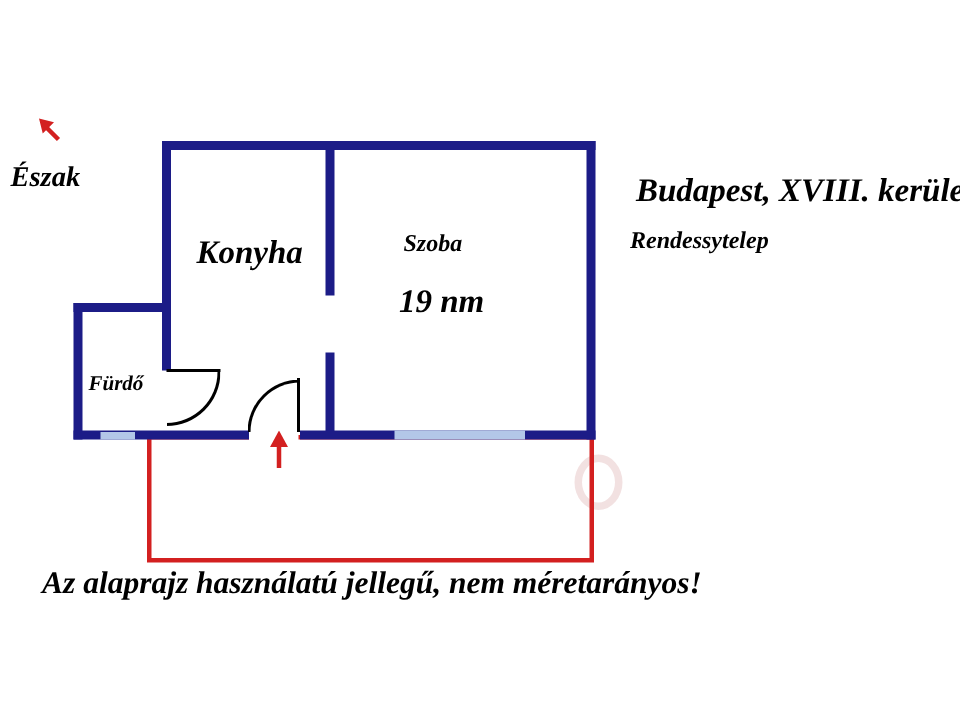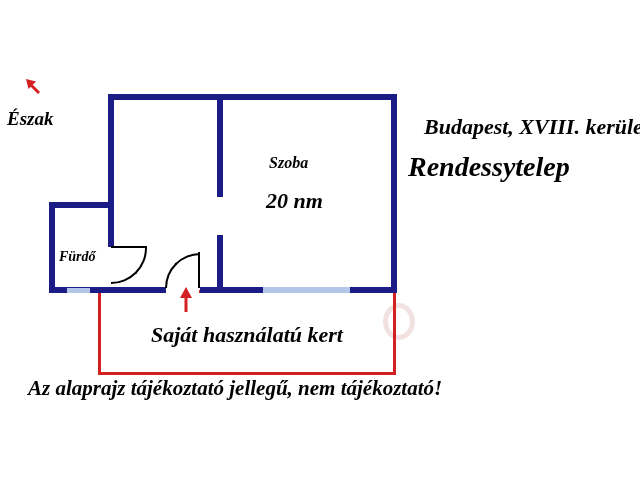--- a/index.html
+++ b/index.html
@@ -89,25 +89,25 @@
   </svg>
 
   <svg class="icon" style="left:23px;top:76px;" width="20" height="20" viewBox="0 0 20 20">
     <path d="M16 17 L8 9" stroke="#d32020" stroke-width="3" fill="none"></path>
     <polygon points="3,3 13,5.5 5.5,13" fill="#d32020"></polygon>
   </svg>
 
   <div class="label" style="left:7px;top:97px;font-size:19px;margin-top:12px;">Észak</div>
 
   <div class="label" style="left:424px;top:116px;font-size:22px;">Budapest, XVIII. kerület</div>
-  <div class="label" style="left:408px;top:153px;font-size:28px;font-family:Liberation Serif, serif;">Rendessytelep</div>
+  <div class="label" style="left:420px;top:153px;font-size:16px;font-family:Liberation Serif, serif;">Rendessytelep</div>
 
+  <div class="label" style="left:131px;top:157px;font-size:22px;">Konyha</div>
 
   <div class="label" style="left:269px;top:155px;font-size:16px;">Szoba</div>
-  <div class="label" style="left:266px;top:190px;font-size:22px;">20 nm</div>
+  <div class="label" style="left:266px;top:190px;font-size:22px;">19 nm</div>
 
   <div class="label" style="left:59px;top:250px;font-size:14px;">Fürdő</div>
 
-  <div class="label" style="left:151px;top:324px;font-size:22px;">Saját használatú kert</div>
 
-  <div class="label" style="left:28px;top:378px;font-size:21px;">Az alaprajz tájékoztató jellegű, nem tájékoztató!</div>
+  <div class="label" style="left:28px;top:378px;font-size:21px;">Az alaprajz használatú jellegű, nem méretarányos!</div>
 
 </div>
 
 </body></html>

